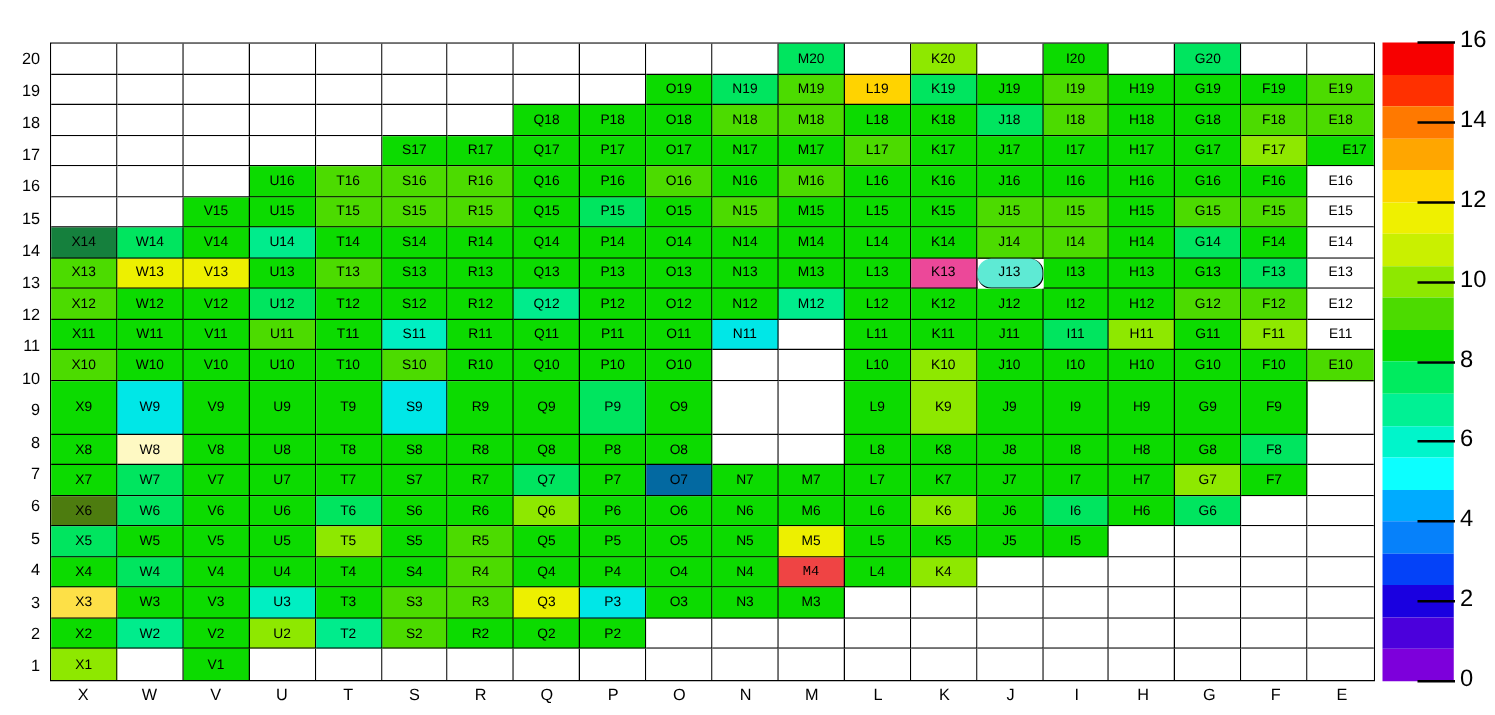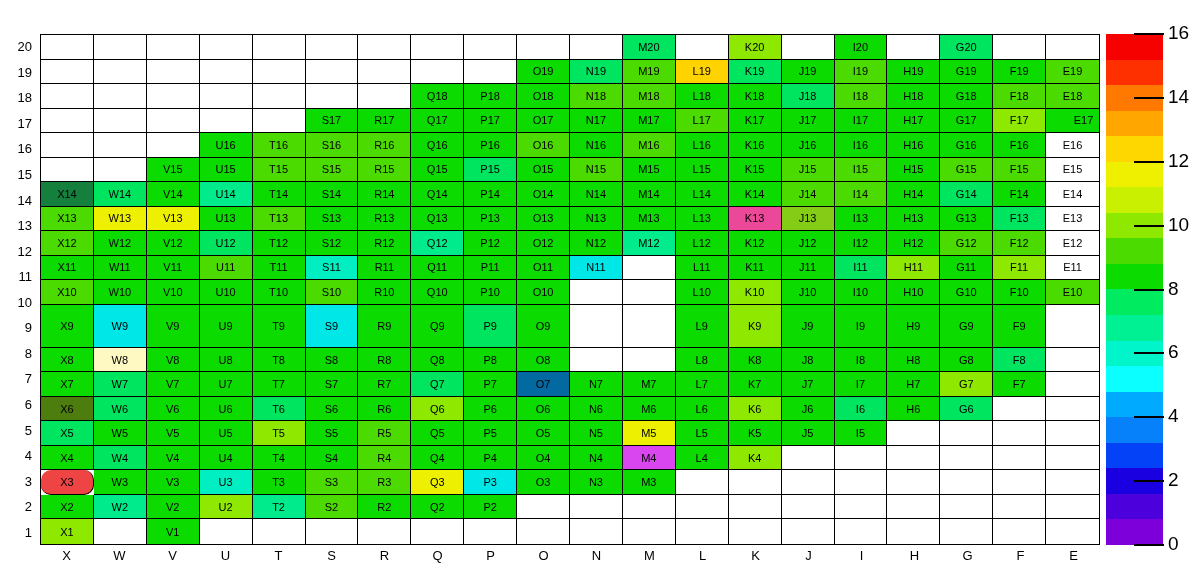--- a/index.html
+++ b/index.html
@@ -192,21 +192,21 @@
       <div class="cell" style="background: rgb(76, 219, 0);">T13</div>
       <div class="cell" style="background: rgb(12, 219, 0);">S13</div>
       <div class="cell" style="background: rgb(12, 219, 0);">R13</div>
       <div class="cell" style="background: rgb(12, 219, 0);">Q13</div>
       <div class="cell" style="background: rgb(12, 219, 0);">P13</div>
       <div class="cell" style="background: rgb(12, 219, 0);">O13</div>
       <div class="cell" style="background: rgb(12, 219, 0);">N13</div>
       <div class="cell" style="background: rgb(12, 219, 0);">M13</div>
       <div class="cell" style="background: rgb(12, 219, 0);">L13</div>
       <div class="cell" style="background: #ec4899;">K13</div>
-      <div class="cell" style="background: #84cc16;">J13</div>
+      <div class="cell" style="background: #5eead4; border-radius: 11px;">J13</div>
       <div class="cell" style="background: rgb(12, 219, 0);">I13</div>
       <div class="cell" style="background: rgb(12, 219, 0);">H13</div>
       <div class="cell" style="background: rgb(12, 219, 0);">G13</div>
       <div class="cell" style="background: rgb(0, 229, 95);">F13</div>
       <div class="cell" style="background: rgb(255, 255, 255);">E13</div>
       <div class="cell" style="background: rgb(76, 219, 0);">X12</div>
       <div class="cell" style="background: rgb(12, 219, 0);">W12</div>
       <div class="cell" style="background: rgb(12, 219, 0);">V12</div>
       <div class="cell" style="background: rgb(0, 229, 95);">U12</div>
       <div class="cell" style="background: rgb(12, 219, 0);">T12</div>
@@ -369,30 +369,30 @@
       <div class="cell" style="background: rgb(0, 229, 95);">W4</div>
       <div class="cell" style="background: rgb(12, 219, 0);">V4</div>
       <div class="cell" style="background: rgb(12, 219, 0);">U4</div>
       <div class="cell" style="background: rgb(12, 219, 0);">T4</div>
       <div class="cell" style="background: rgb(12, 219, 0);">S4</div>
       <div class="cell" style="background: rgb(76, 219, 0);">R4</div>
       <div class="cell" style="background: rgb(12, 219, 0);">Q4</div>
       <div class="cell" style="background: rgb(12, 219, 0);">P4</div>
       <div class="cell" style="background: rgb(12, 219, 0);">O4</div>
       <div class="cell" style="background: rgb(12, 219, 0);">N4</div>
-      <div class="cell" style="background: #d946ef;">M4</div>
+      <div class="cell" style="background: #ef4444; font-family: Liberation Mono, monospace;">M4</div>
       <div class="cell" style="background: rgb(12, 219, 0);">L4</div>
       <div class="cell" style="background: rgb(142, 232, 0);">K4</div>
       <div class="cell" style="background: rgb(255, 255, 255);"></div>
       <div class="cell" style="background: rgb(255, 255, 255);"></div>
       <div class="cell" style="background: rgb(255, 255, 255);"></div>
       <div class="cell" style="background: rgb(255, 255, 255);"></div>
       <div class="cell" style="background: rgb(255, 255, 255);"></div>
       <div class="cell" style="background: rgb(255, 255, 255);"></div>
-      <div class="cell" style="background: #ef4444; border-radius: 10px;">X3</div>
+      <div class="cell" style="background: #fde047;">X3</div>
       <div class="cell" style="background: rgb(12, 219, 0);">W3</div>
       <div class="cell" style="background: rgb(12, 219, 0);">V3</div>
       <div class="cell" style="background: rgb(0, 239, 194);">U3</div>
       <div class="cell" style="background: rgb(12, 219, 0);">T3</div>
       <div class="cell" style="background: rgb(76, 219, 0);">S3</div>
       <div class="cell" style="background: rgb(76, 219, 0);">R3</div>
       <div class="cell" style="background: rgb(237, 240, 0);">Q3</div>
       <div class="cell" style="background: rgb(0, 231, 231);">P3</div>
       <div class="cell" style="background: rgb(12, 219, 0);">O3</div>
       <div class="cell" style="background: rgb(12, 219, 0);">N3</div>

